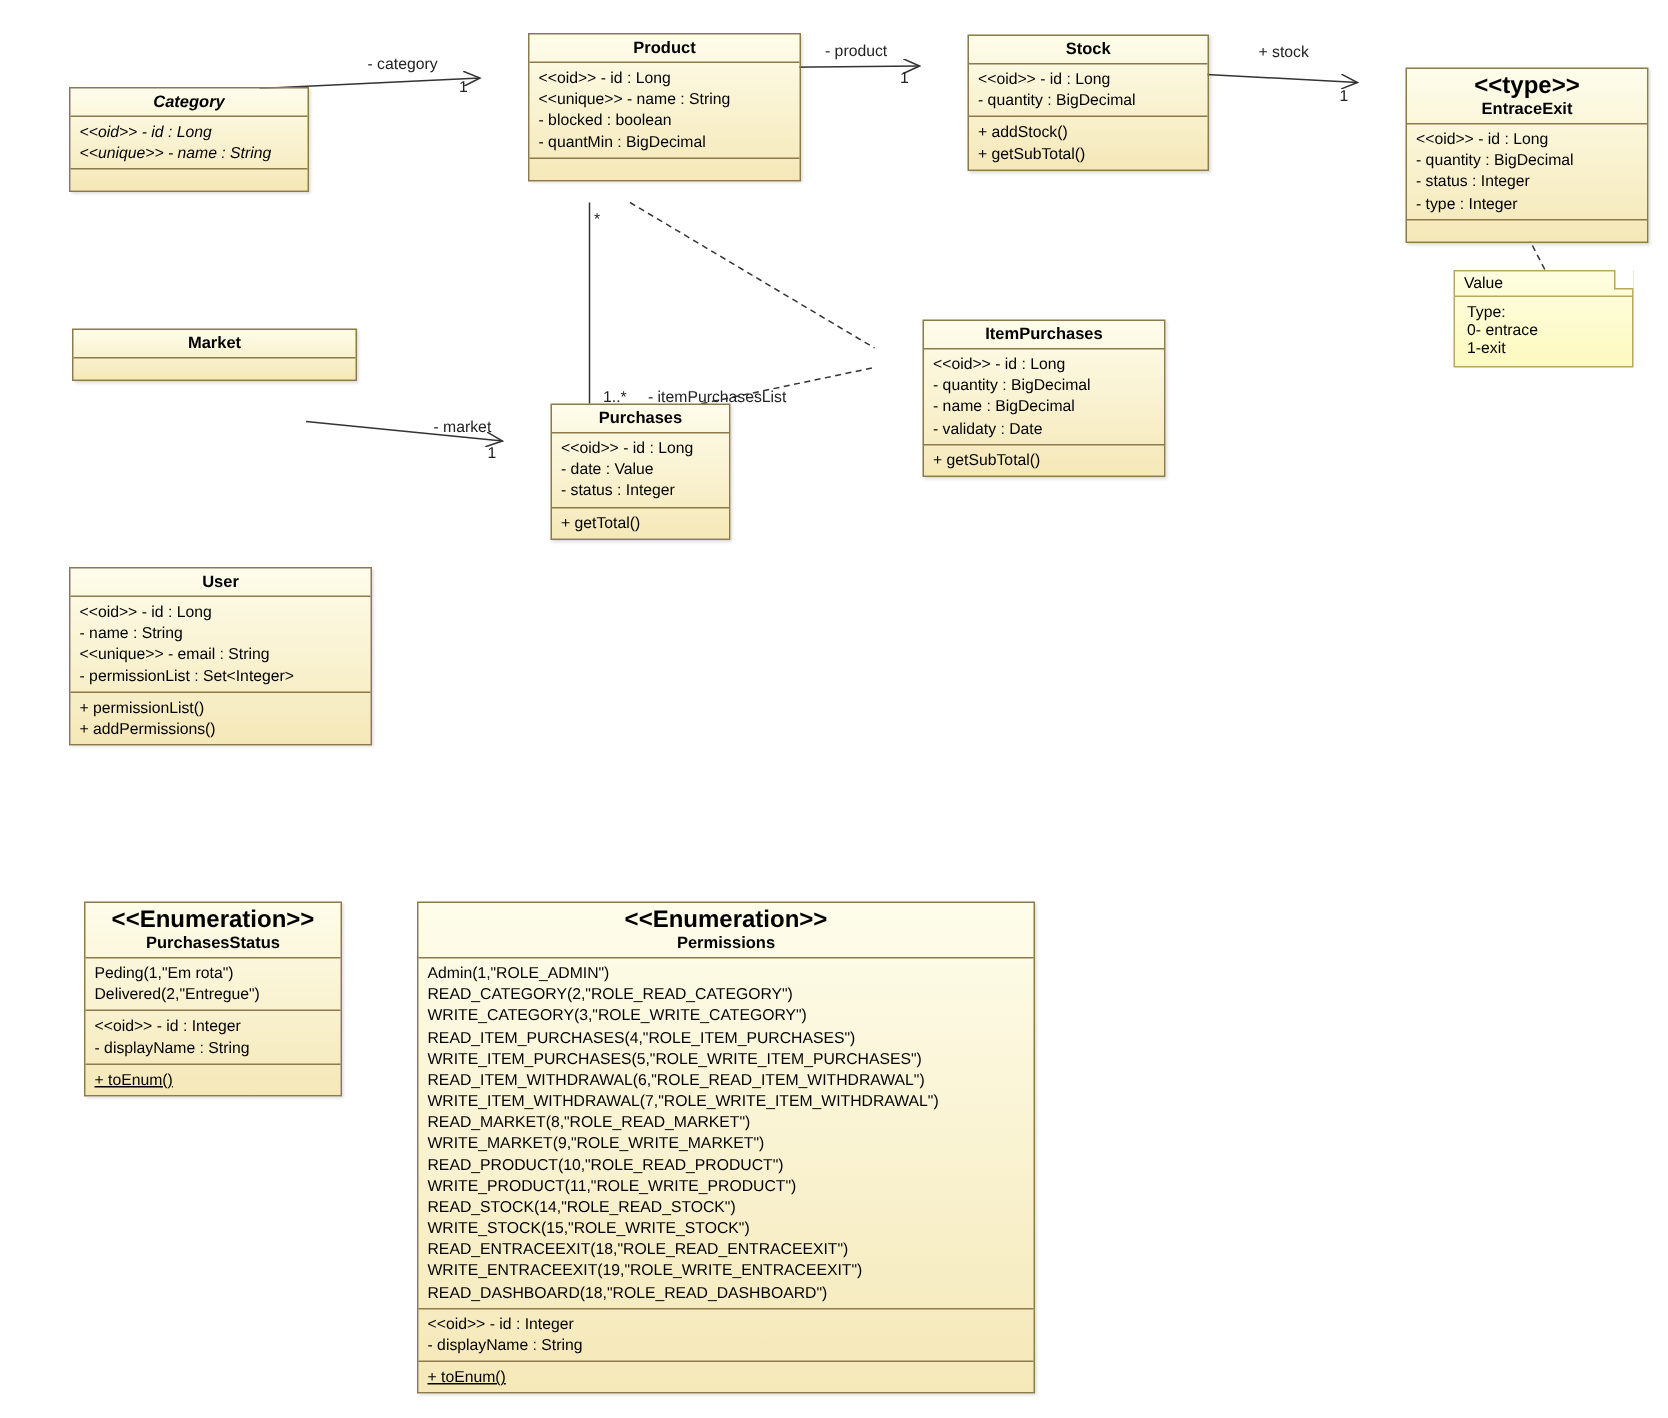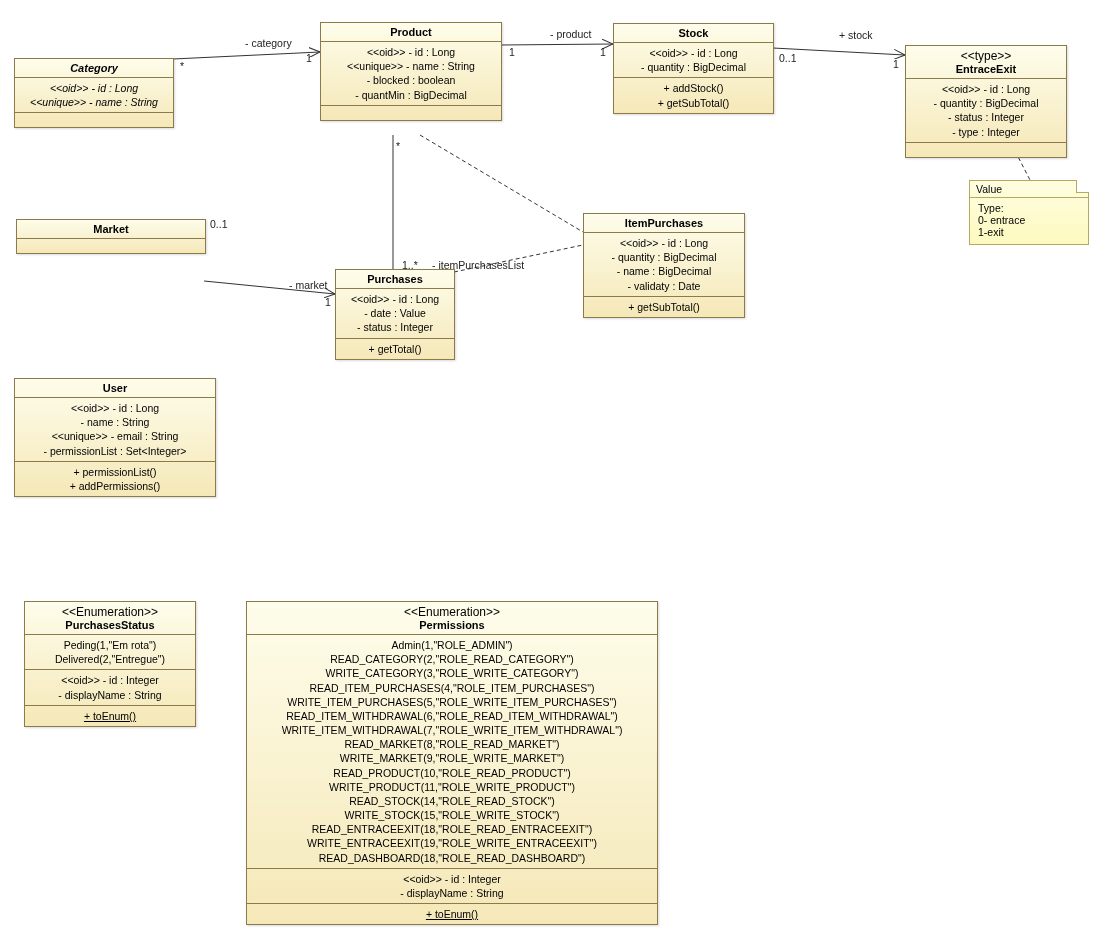--- a/index.html
+++ b/index.html
@@ -10,37 +10,37 @@
     padding: 0;
     position: relative;
     width: 1112px;
     height: 945px;
   }
   .class-box {
     position: absolute;
     border: 1px solid #8c7a4a;
     background: linear-gradient(to bottom, #fefdeb, #f5e8b8);
     box-shadow: 1px 1px 2px rgba(0,0,0,0.15);
+    margin-left: 32px;
   }
   .class-header {
     text-align: center;
     font-weight: bold;
     padding: 3px 6px;
     border-bottom: 1px solid #8c7a4a;
   }
   .class-stereo {
-    font-weight: normal;
-    font-size: 12px;
+    font-weight: bold;
+    font-size: 16px;
   }
   .class-section {
     border-bottom: 1px solid #8c7a4a;
     padding: 3px 6px;
     font-size: 10.5px;
     line-height: 1.35;
-    text-align: center;
   }
   .class-section:last-child {
     border-bottom: none;
   }
   .class-section.empty {
     height: 8px;
   }
   .underline { text-decoration: underline; }
   .note-box {
     position:absolute;

